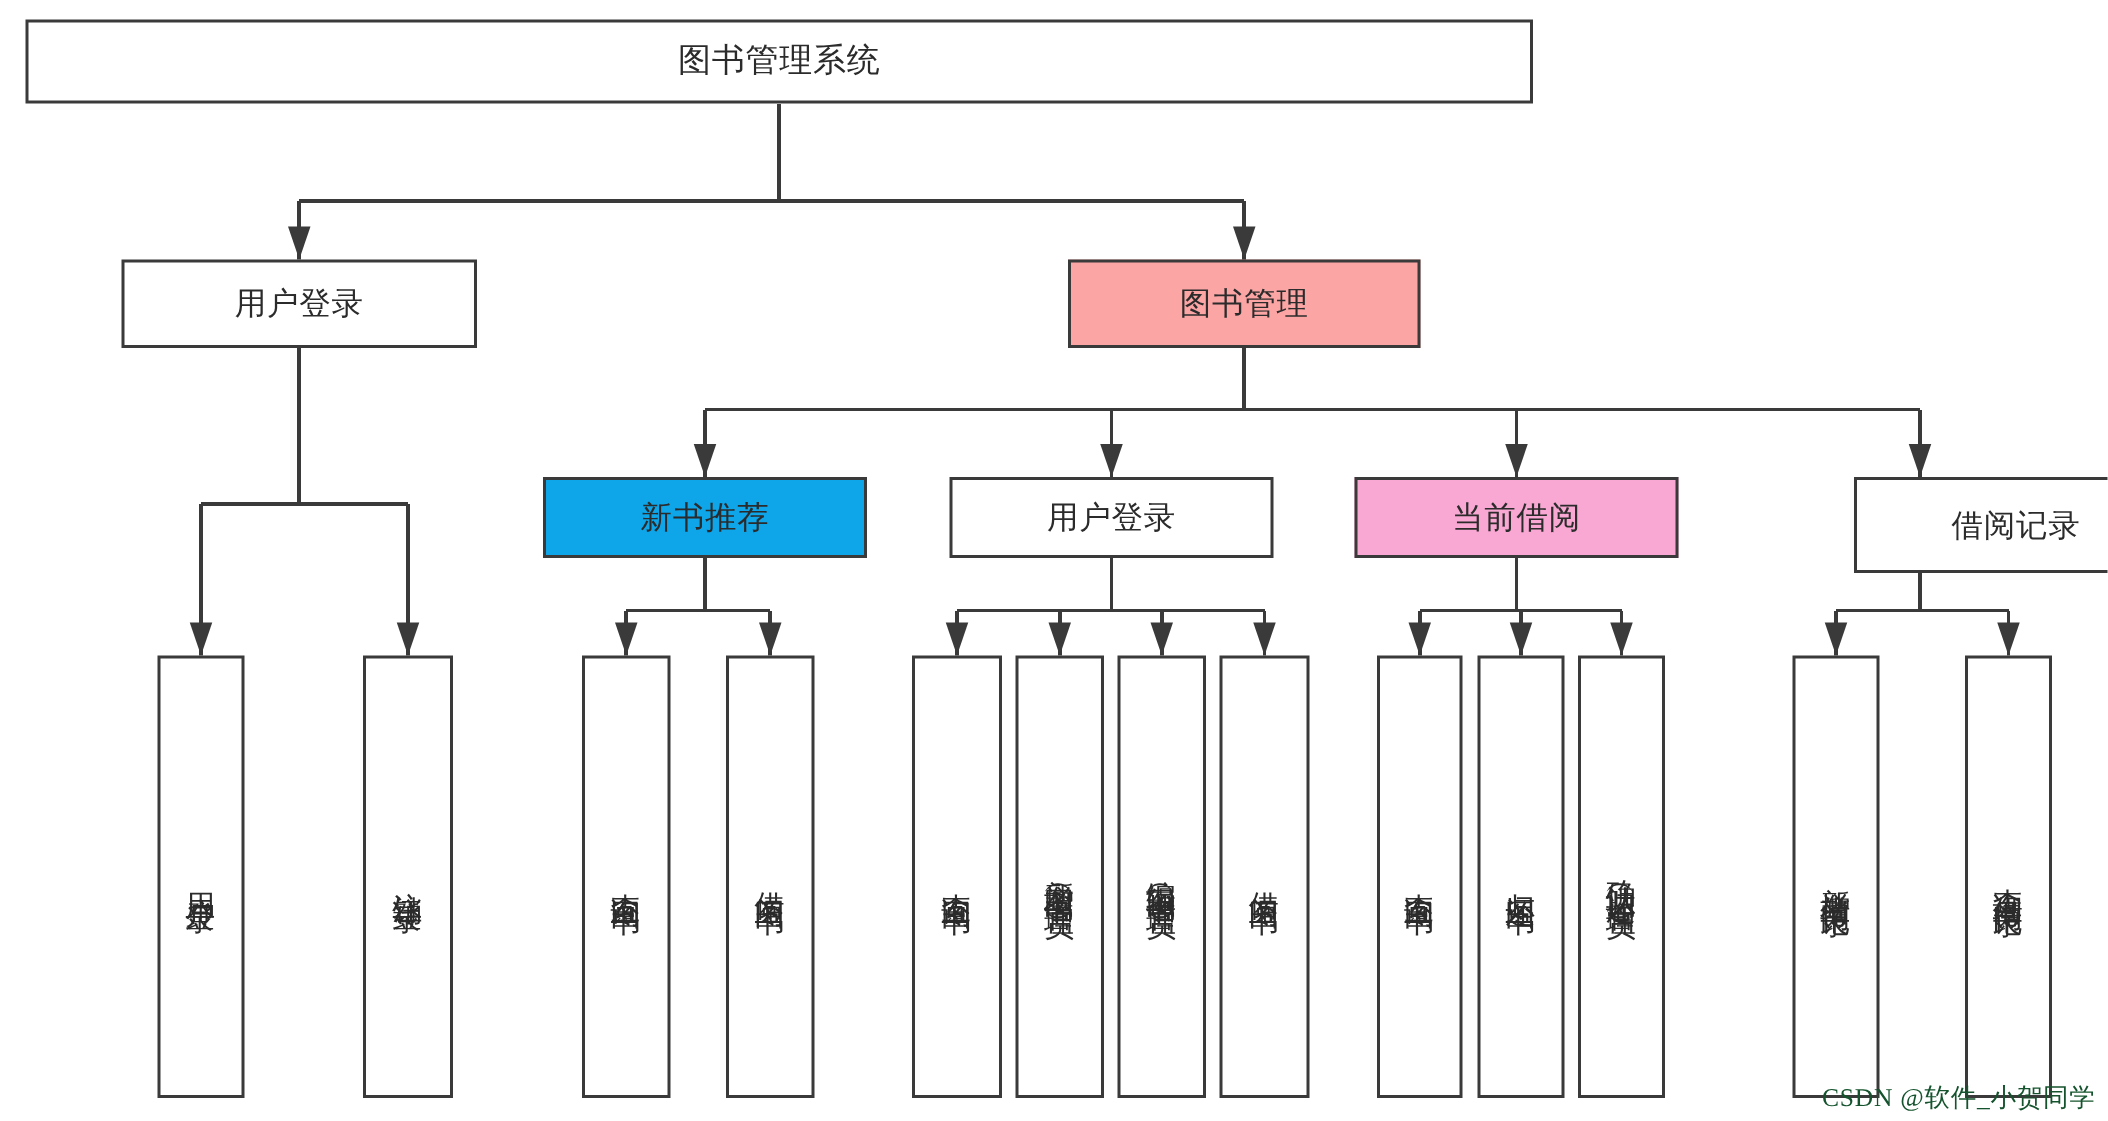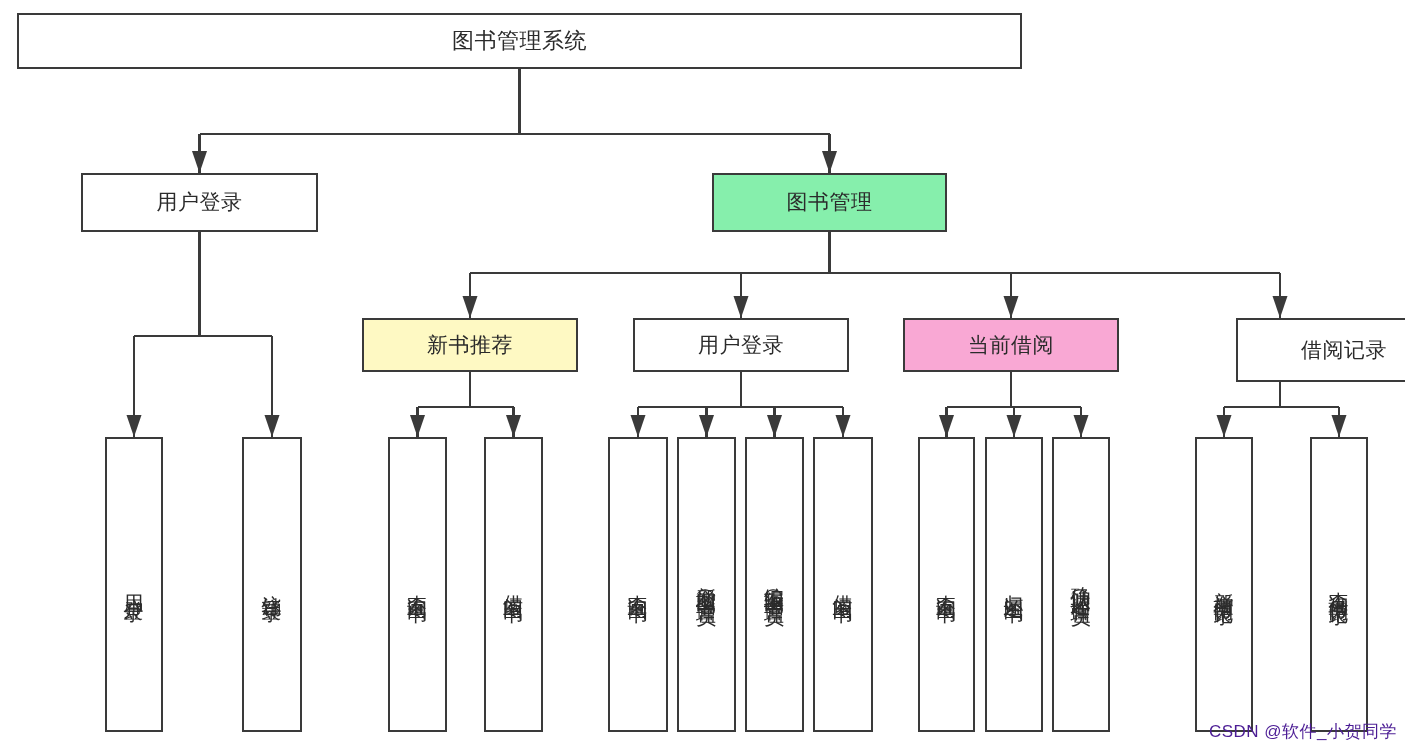--- a/index.html
+++ b/index.html
@@ -52,24 +52,24 @@
     letter-spacing: 3px;
     line-height: 1;
   }
   .node.root .label { font-size: 22px; }
   .node.level2 .label { font-size: 21px; }
   #watermark {
     position: absolute;
     right: 8px;
     bottom: 4px;
     font-size: 17px;
-    color: #4c1d95;
+    color: #14532d;
     letter-spacing: 0.5px;
     white-space: nowrap;
-    font-family: Liberation Sans, sans-serif;
+    font-family: Liberation Serif, serif;
   }
 </style>
 </head>
 <body>
 
 <div id="diagram-root">
   <svg class="connectors" id="connector-layer" viewBox="0 0 1405 747" xmlns="http://www.w3.org/2000/svg">
       <line x1="519.5" y1="69" x2="519.5" y2="134" stroke="#3a3a3a" stroke-width="2.6" shape-rendering="crispEdges"></line>
       <line x1="199.5" y1="134" x2="829.5" y2="134" stroke="#3a3a3a" stroke-width="2.6" shape-rendering="crispEdges"></line>
       <line x1="199.5" y1="134" x2="199.5" y2="173" stroke="#3a3a3a" stroke-width="2.6" shape-rendering="crispEdges"></line>
@@ -123,24 +123,24 @@
       <line x1="1339" y1="407" x2="1339" y2="437" stroke="#3a3a3a" stroke-width="2.6" shape-rendering="crispEdges"></line>
       <polygon points="1331.5,415 1346.5,415 1339,437" fill="#3a3a3a"></polygon>
     </svg>
   <div id="node-layer">
       <div class="node root" id="box-root" style="left: 17px; top: 13px; width: 1005px; height: 56px; border-color: rgb(58, 58, 58); background: rgb(255, 255, 255);">
         <span class="label" style="color: rgb(43, 43, 43);">图书管理系统</span>
       </div>
       <div class="node level2" id="box-n-login" style="left: 81px; top: 173px; width: 237px; height: 59px; border-color: rgb(58, 58, 58); background: rgb(255, 255, 255);">
         <span class="label" style="color: rgb(43, 43, 43);">用户登录</span>
       </div>
-      <div class="node level2" id="box-n-bookmgmt" style="left: 712px; top: 173px; width: 235px; height: 59px; border-color: rgb(58, 58, 58); background: #86efac;">
+      <div class="node level2" id="box-n-bookmgmt" style="left: 712px; top: 173px; width: 235px; height: 59px; border-color: rgb(58, 58, 58); background: #fca5a5;">
         <span class="label" style="color: rgb(43, 43, 43);">图书管理</span>
       </div>
-      <div class="node level2" id="box-n-newbook" style="left: 362px; top: 318px; width: 216px; height: 54px; border-color: rgb(58, 58, 58); background: #fef9c3;">
+      <div class="node level2" id="box-n-newbook" style="left: 362px; top: 318px; width: 216px; height: 54px; border-color: rgb(58, 58, 58); background: #0ea5e9;">
         <span class="label" style="color: rgb(43, 43, 43);">新书推荐</span>
       </div>
       <div class="node level2" id="box-n-borrow" style="left: 633px; top: 318px; width: 216px; height: 54px; border-color: rgb(58, 58, 58); background: rgb(255, 255, 255);">
         <span class="label" style="color: rgb(43, 43, 43);">用户登录</span>
       </div>
       <div class="node level2" id="box-n-current" style="left: 903px; top: 318px; width: 216px; height: 54px; border-color: rgb(58, 58, 58); background: #f9a8d4;">
         <span class="label" style="color: rgb(43, 43, 43);">当前借阅</span>
       </div>
       <div class="node level2" id="box-n-record" style="left: 1236px; top: 318px; width: 216px; height: 64px; border-color: rgb(58, 58, 58); background: rgb(255, 255, 255);">
         <span class="label" style="color: rgb(43, 43, 43);">借阅记录</span>

